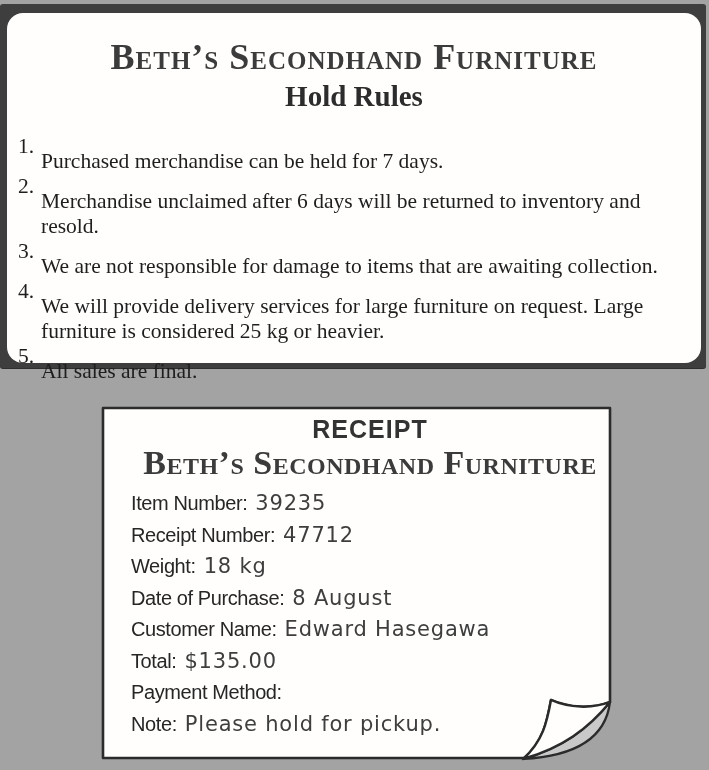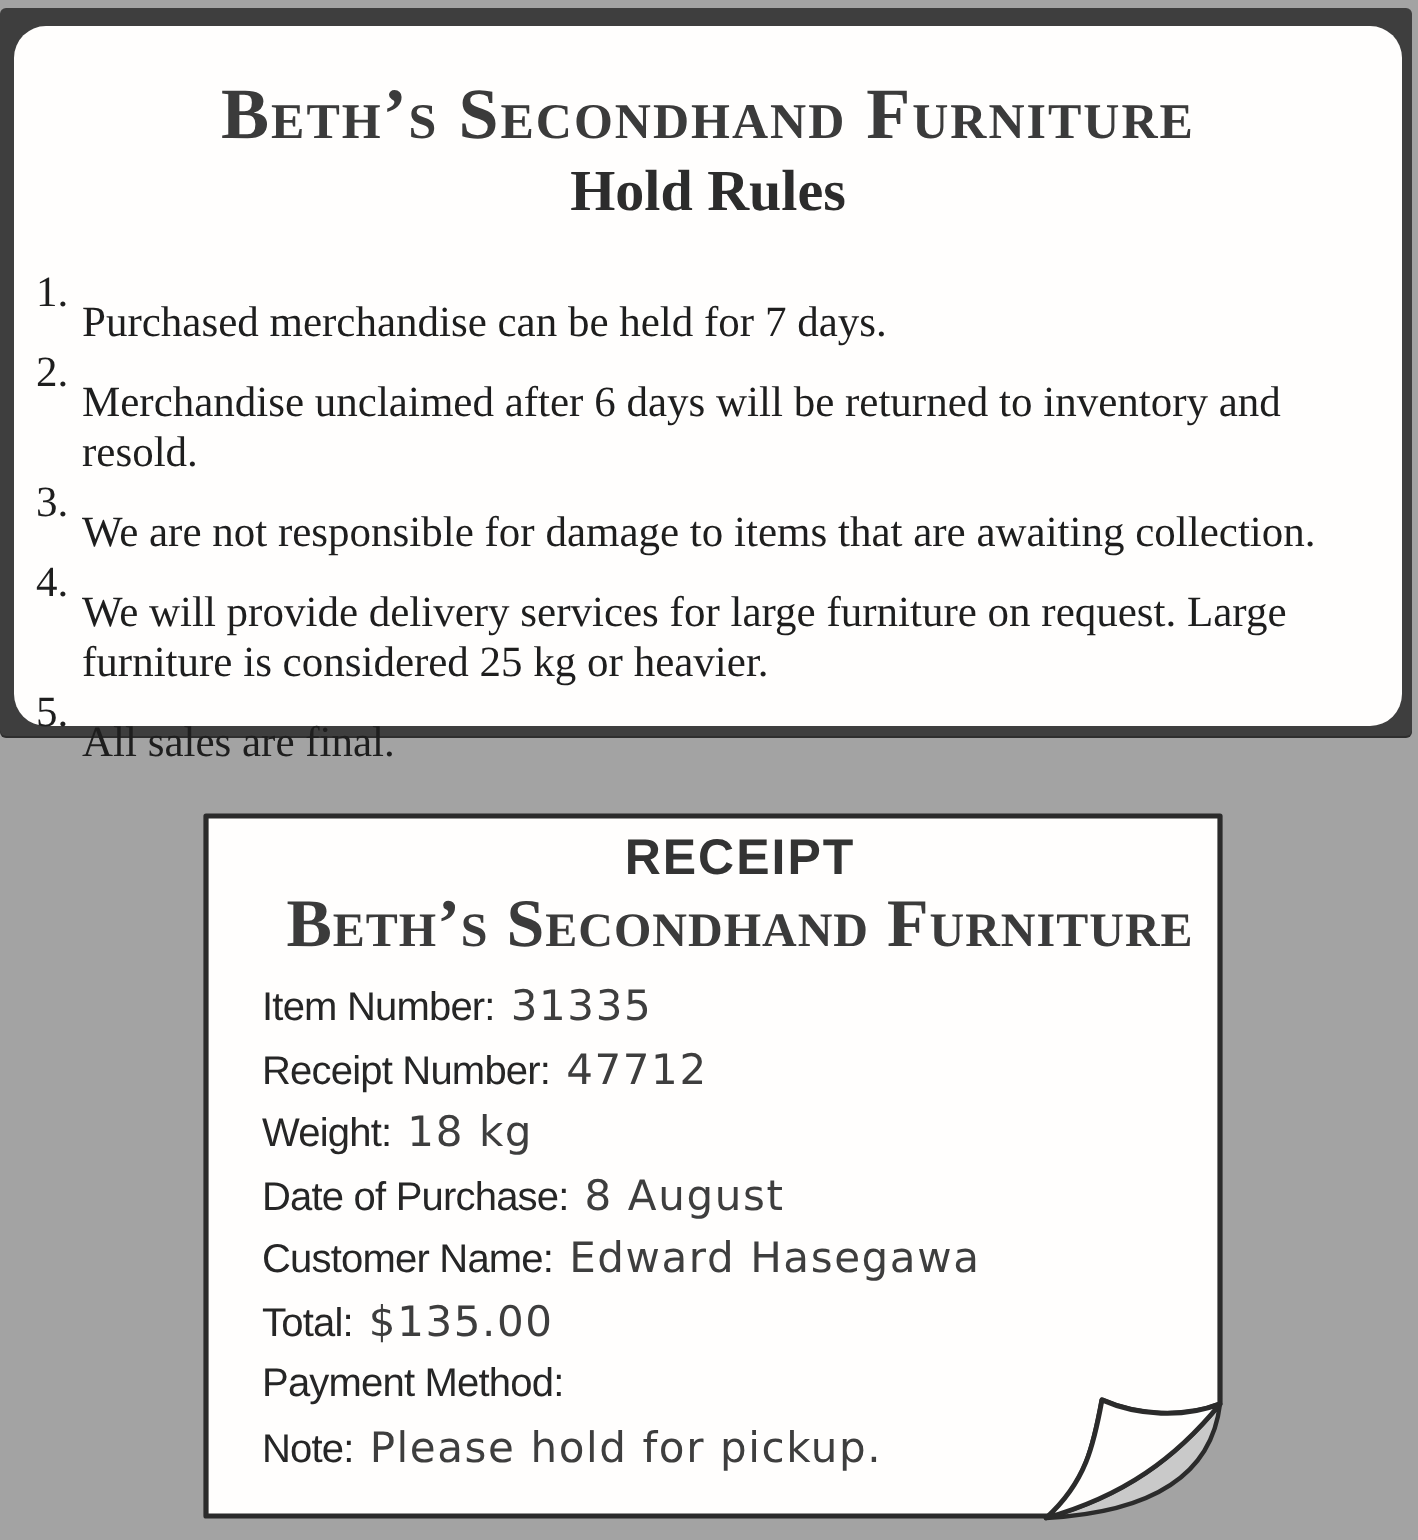--- a/index.html
+++ b/index.html
@@ -182,21 +182,21 @@
       </g>
     </svg>
 
     <div class="receipt-content">
       <div class="receipt-header">RECEIPT</div>
       <div class="receipt-store">Beth’s Secondhand Furniture</div>
 
       <div class="fields">
         <div class="field-row">
           <span class="field-label">Item Number:</span>
-          <span class="field-value">31335</span>
+          <span class="field-value">39235</span>
         </div>
         <div class="field-row">
           <span class="field-label">Receipt Number:</span>
           <span class="field-value">47712</span>
         </div>
         <div class="field-row">
           <span class="field-label">Weight:</span>
           <span class="field-value">18 kg</span>
         </div>
         <div class="field-row">

